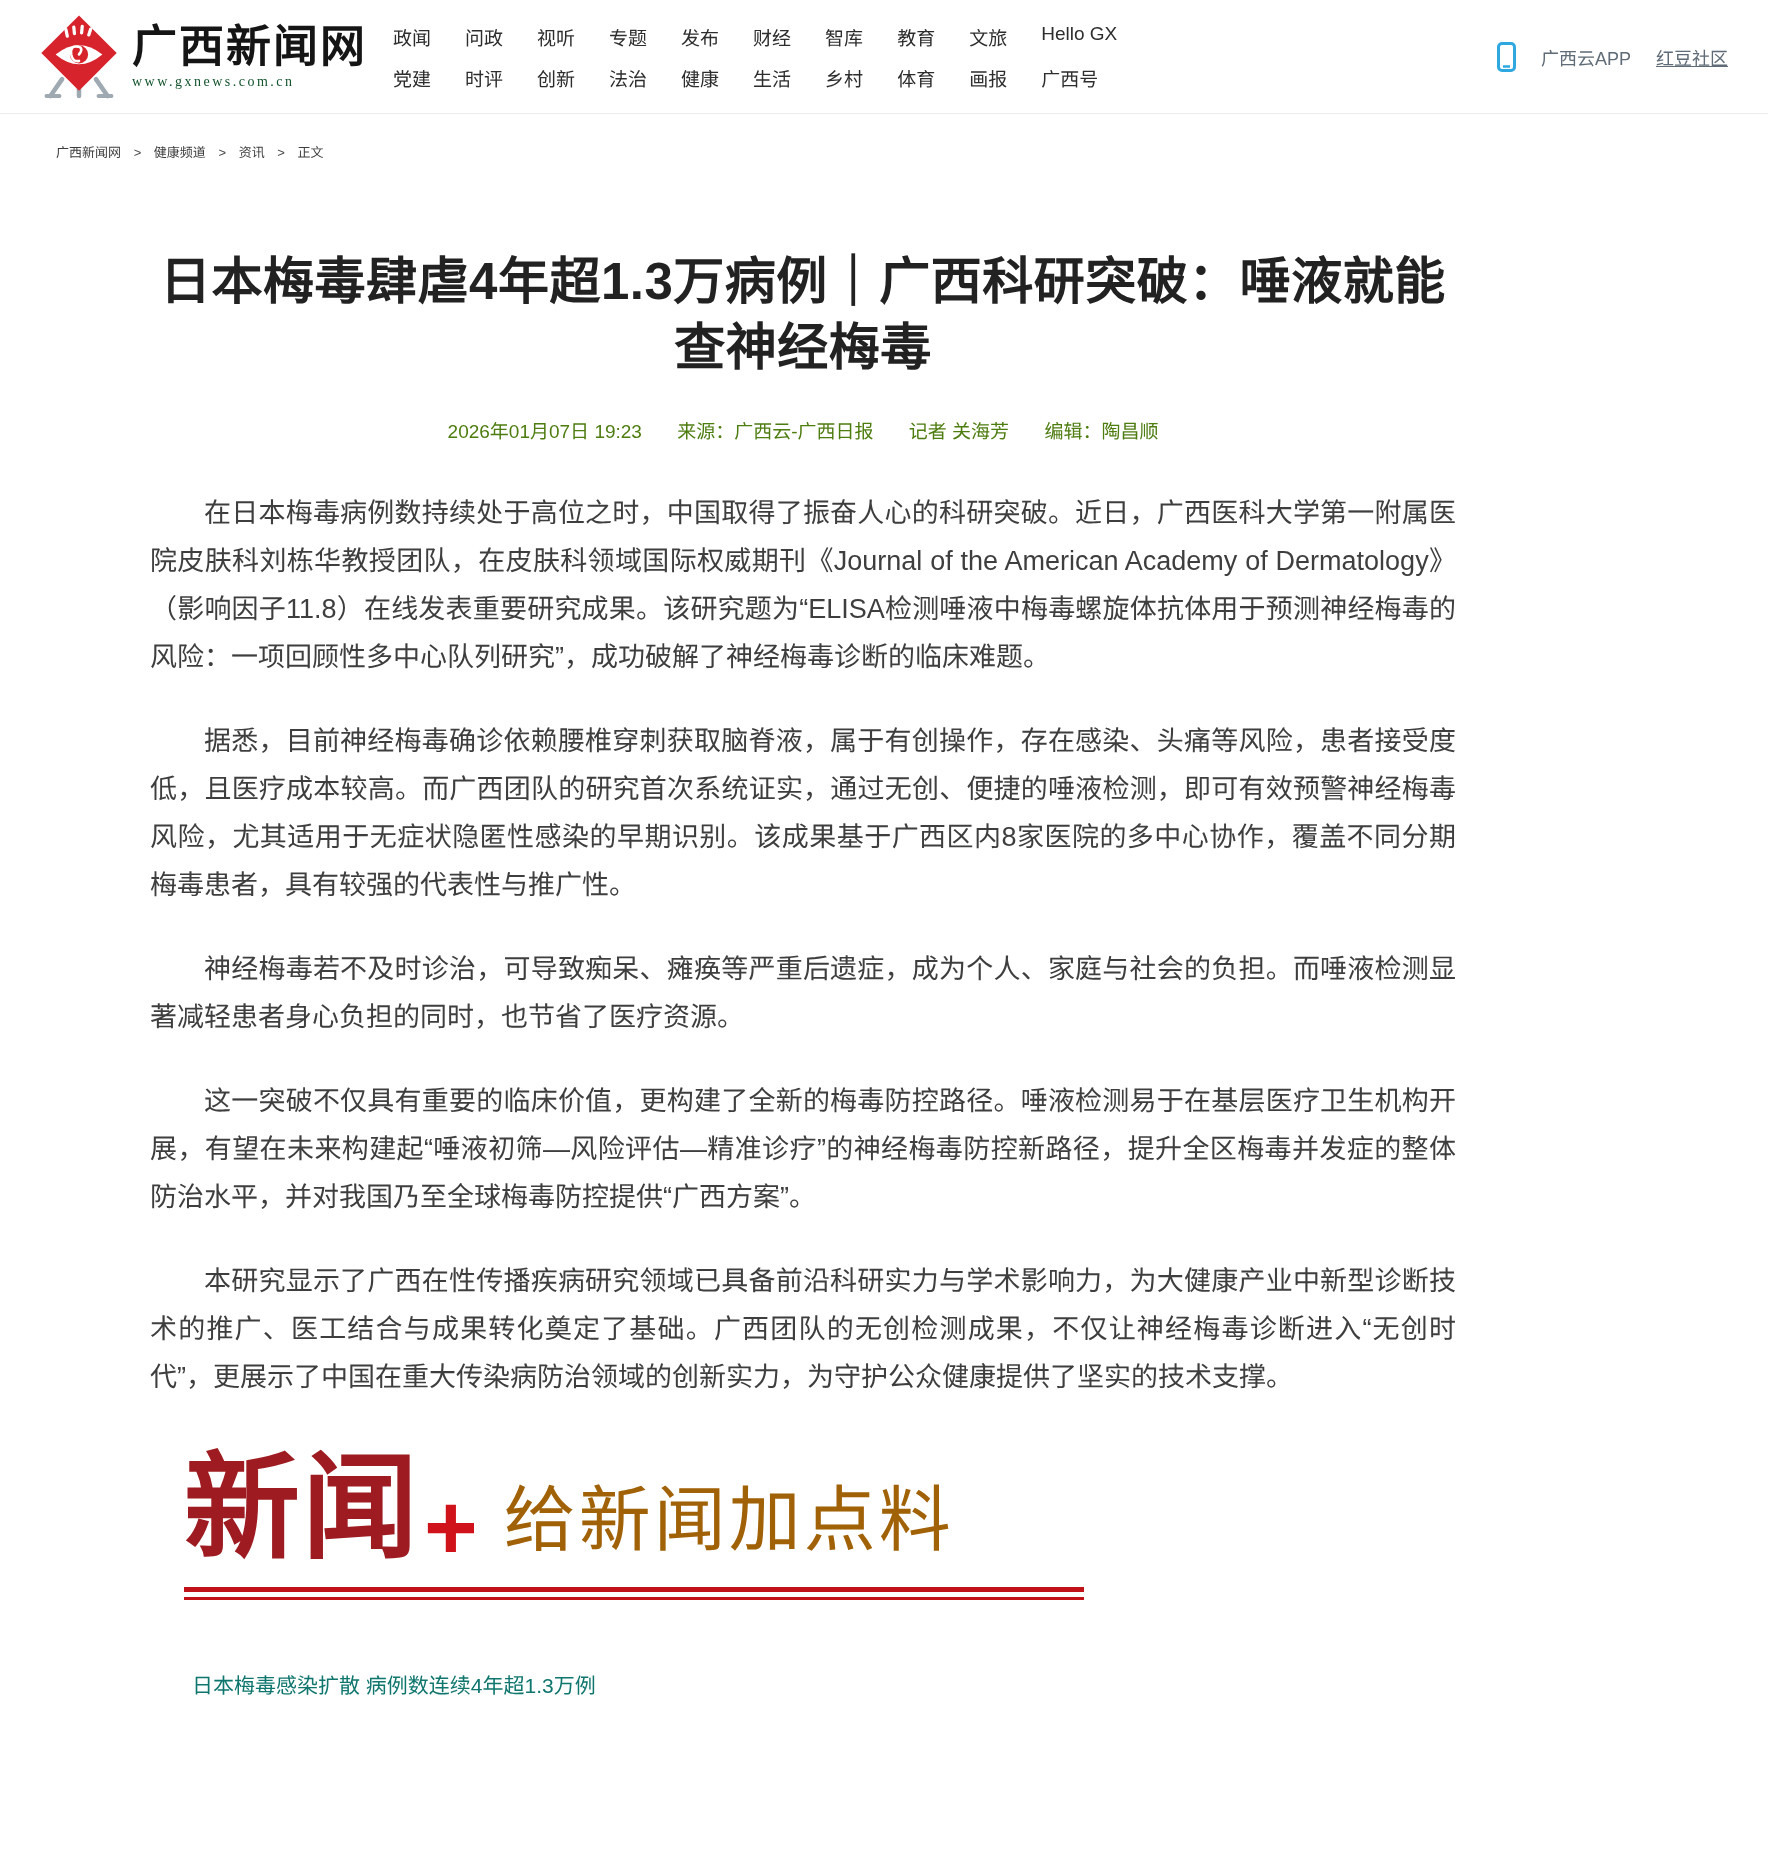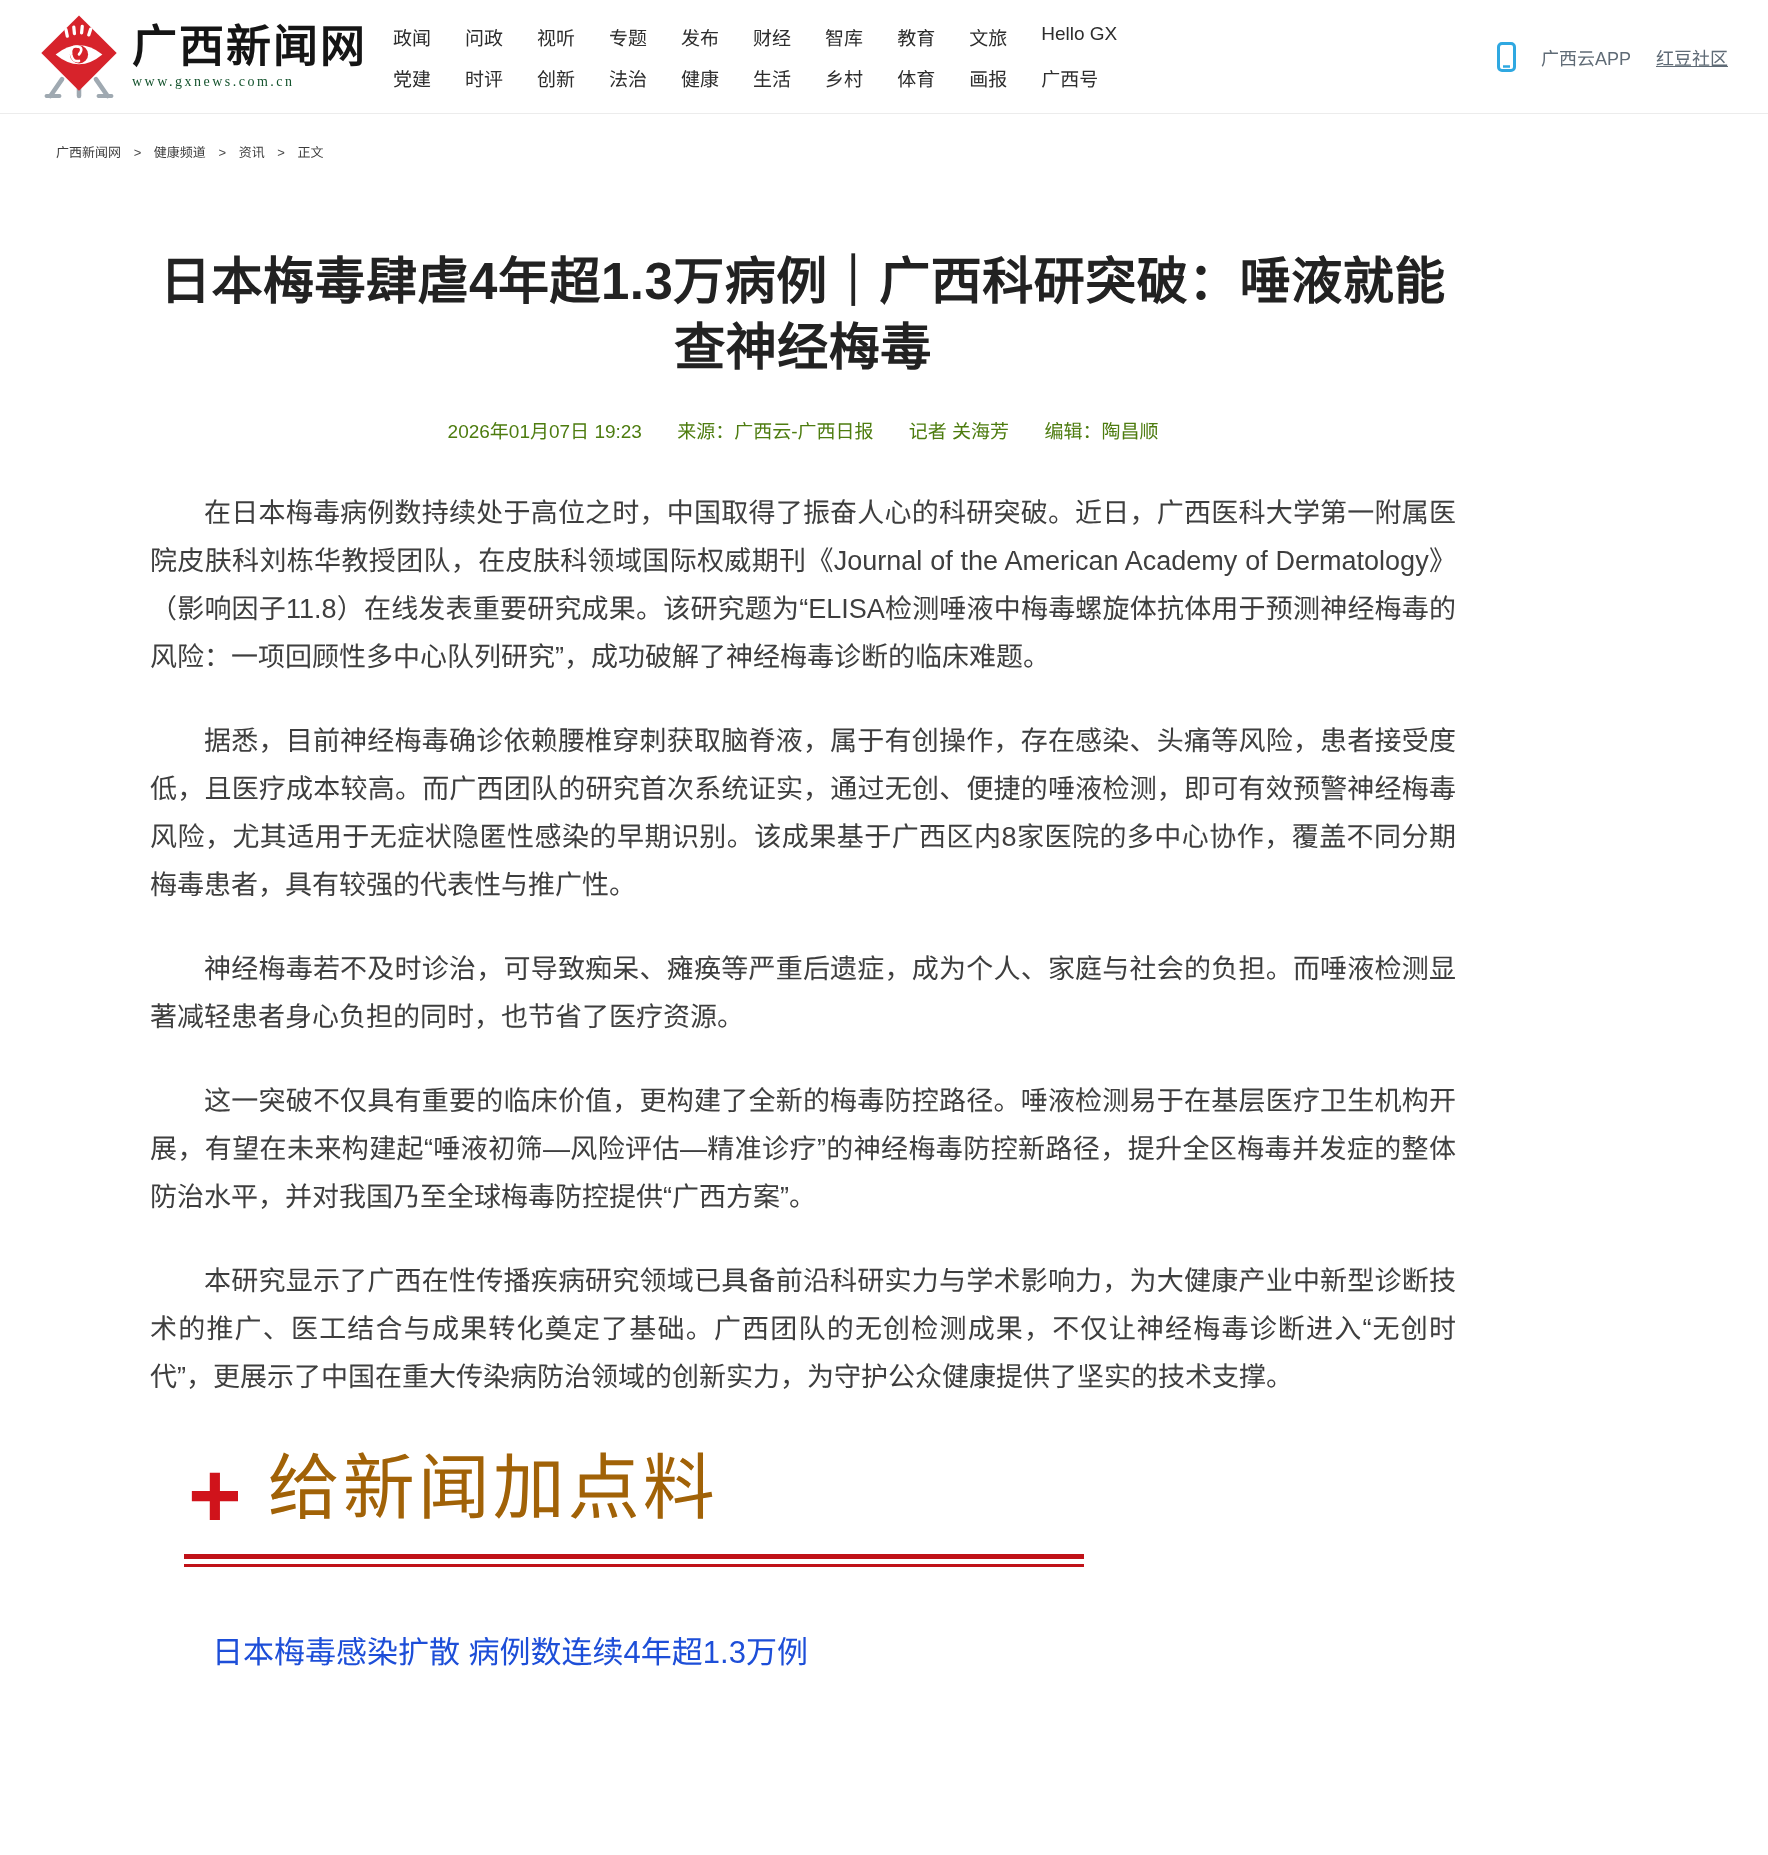--- a/index.html
+++ b/index.html
@@ -58,21 +58,21 @@
   .banner-plus{
     font-size:92px;font-weight:bold;line-height:0.8;color:#d0131b;
     margin:0 4px 2px 4px;
   }
   .banner-slogan{
     font-size:72px;line-height:1.05;color:#a16207;margin:0 0 8px 22px;letter-spacing:3px;
   }
   .banner-lines{margin-top:20px;}
   .banner-line-thick{height:5px;background:#c01218;}
   .banner-line-thin{height:3px;background:#c01218;margin-top:5px;}
-  .subheading{margin-top:62px;font-size:31px;color:#1d4ed8;line-height:48px;text-indent:2em;}
+  .subheading{margin-top:62px;font-size:21px;color:#0f766e;line-height:48px;text-indent:2em;}
 </style>
 </head>
 <body>
 
 <div class="header">
   <div class="logo">
     <span class="logo-icon">
       <svg viewBox="0 0 120 132" width="78" height="86">
 
         <path d="M34 100 L16 126 M86 100 L104 126 M60 104 L60 126" stroke="#9fa9b1" stroke-width="7" fill="none" stroke-linecap="round"></path>
@@ -157,20 +157,21 @@
   <div class="article-body">
     <p>在日本梅毒病例数持续处于高位之时，中国取得了振奋人心的科研突破。近日，广西医科大学第一附属医院皮肤科刘栋华教授团队，在皮肤科领域国际权威期刊《Journal of the American Academy of Dermatology》（影响因子11.8）在线发表重要研究成果。该研究题为“ELISA检测唾液中梅毒螺旋体抗体用于预测神经梅毒的风险：一项回顾性多中心队列研究”，成功破解了神经梅毒诊断的临床难题。</p>
     <p>据悉，目前神经梅毒确诊依赖腰椎穿刺获取脑脊液，属于有创操作，存在感染、头痛等风险，患者接受度低，且医疗成本较高。而广西团队的研究首次系统证实，通过无创、便捷的唾液检测，即可有效预警神经梅毒风险，尤其适用于无症状隐匿性感染的早期识别。该成果基于广西区内8家医院的多中心协作，覆盖不同分期梅毒患者，具有较强的代表性与推广性。</p>
     <p>神经梅毒若不及时诊治，可导致痴呆、瘫痪等严重后遗症，成为个人、家庭与社会的负担。而唾液检测显著减轻患者身心负担的同时，也节省了医疗资源。</p>
     <p>这一突破不仅具有重要的临床价值，更构建了全新的梅毒防控路径。唾液检测易于在基层医疗卫生机构开展，有望在未来构建起“唾液初筛—风险评估—精准诊疗”的神经梅毒防控新路径，提升全区梅毒并发症的整体防治水平，并对我国乃至全球梅毒防控提供“广西方案”。</p>
     <p>本研究显示了广西在性传播疾病研究领域已具备前沿科研实力与学术影响力，为大健康产业中新型诊断技术的推广、医工结合与成果转化奠定了基础。广西团队的无创检测成果，不仅让神经梅毒诊断进入“无创时代”，更展示了中国在重大传染病防治领域的创新实力，为守护公众健康提供了坚实的技术支撑。</p>
   </div>
 
   <div class="banner">
     <div class="banner-row">
+      <span class="banner-word">新闻</span>
       <span class="banner-plus">+</span>
       <span class="banner-slogan">给新闻加点料</span>
     </div>
     <div class="banner-lines">
       <div class="banner-line-thick"></div>
       <div class="banner-line-thin"></div>
     </div>
   </div>
 
   <div class="subheading">日本梅毒感染扩散 病例数连续4年超1.3万例</div>

